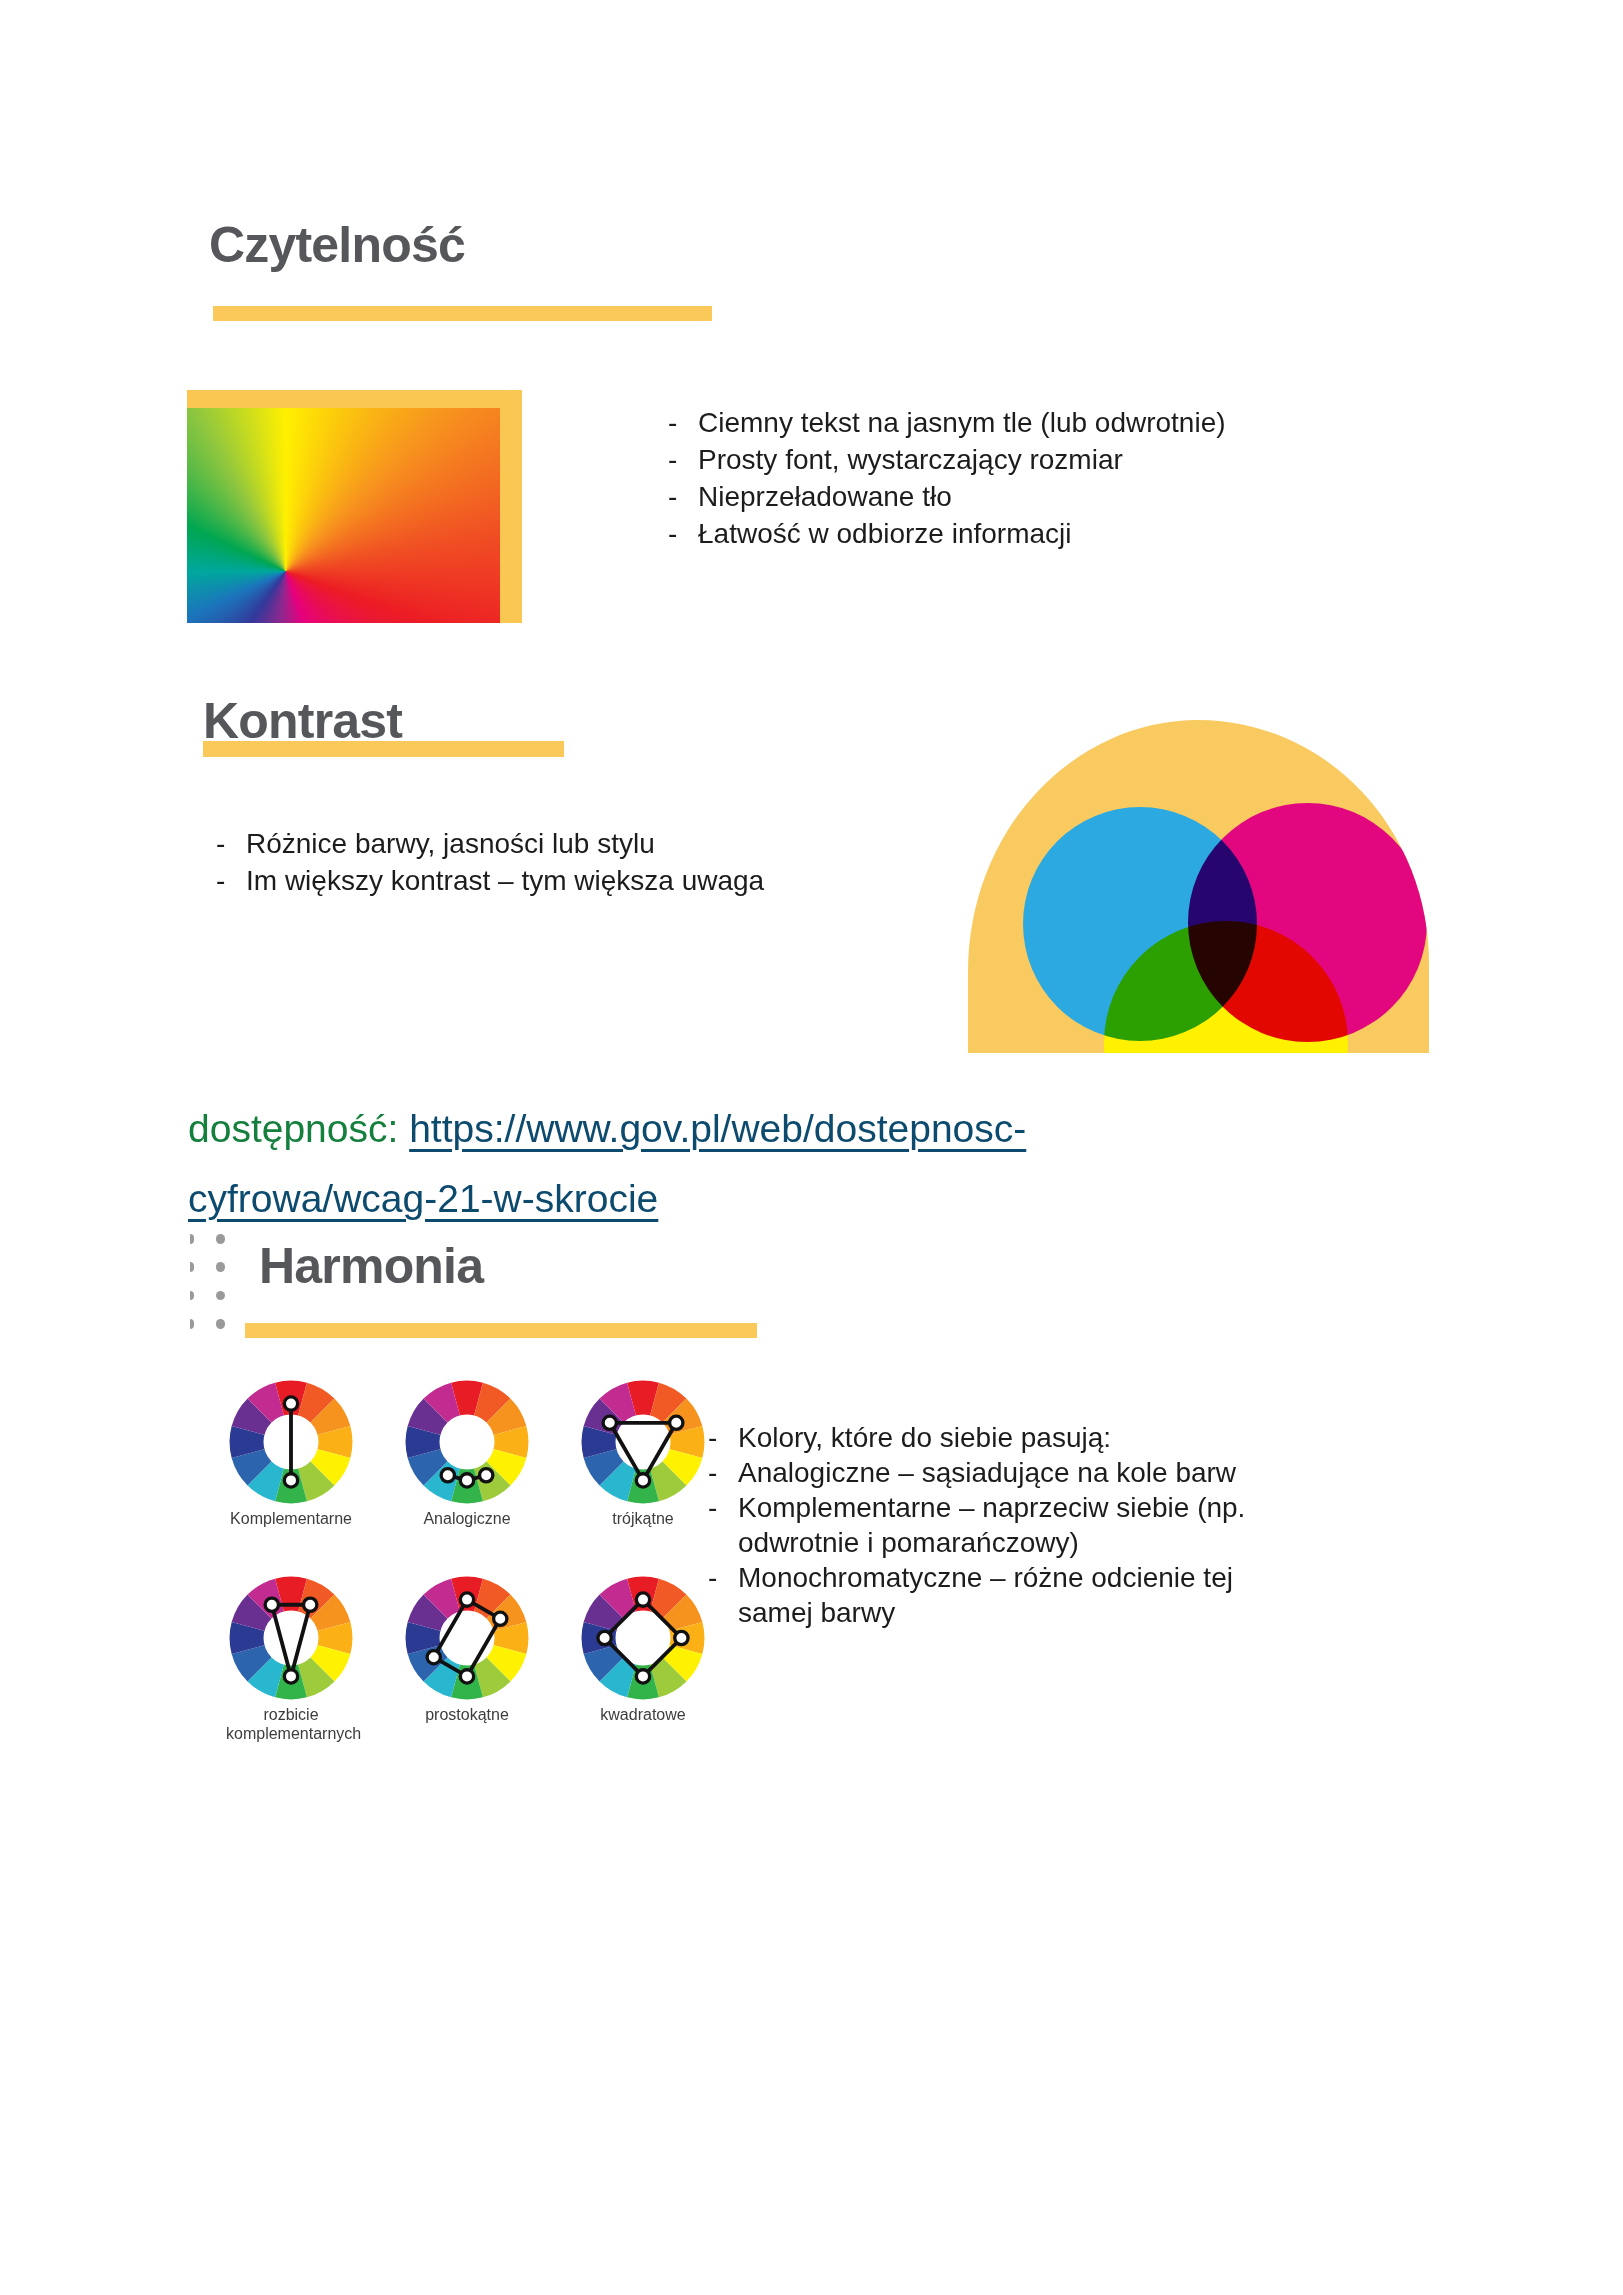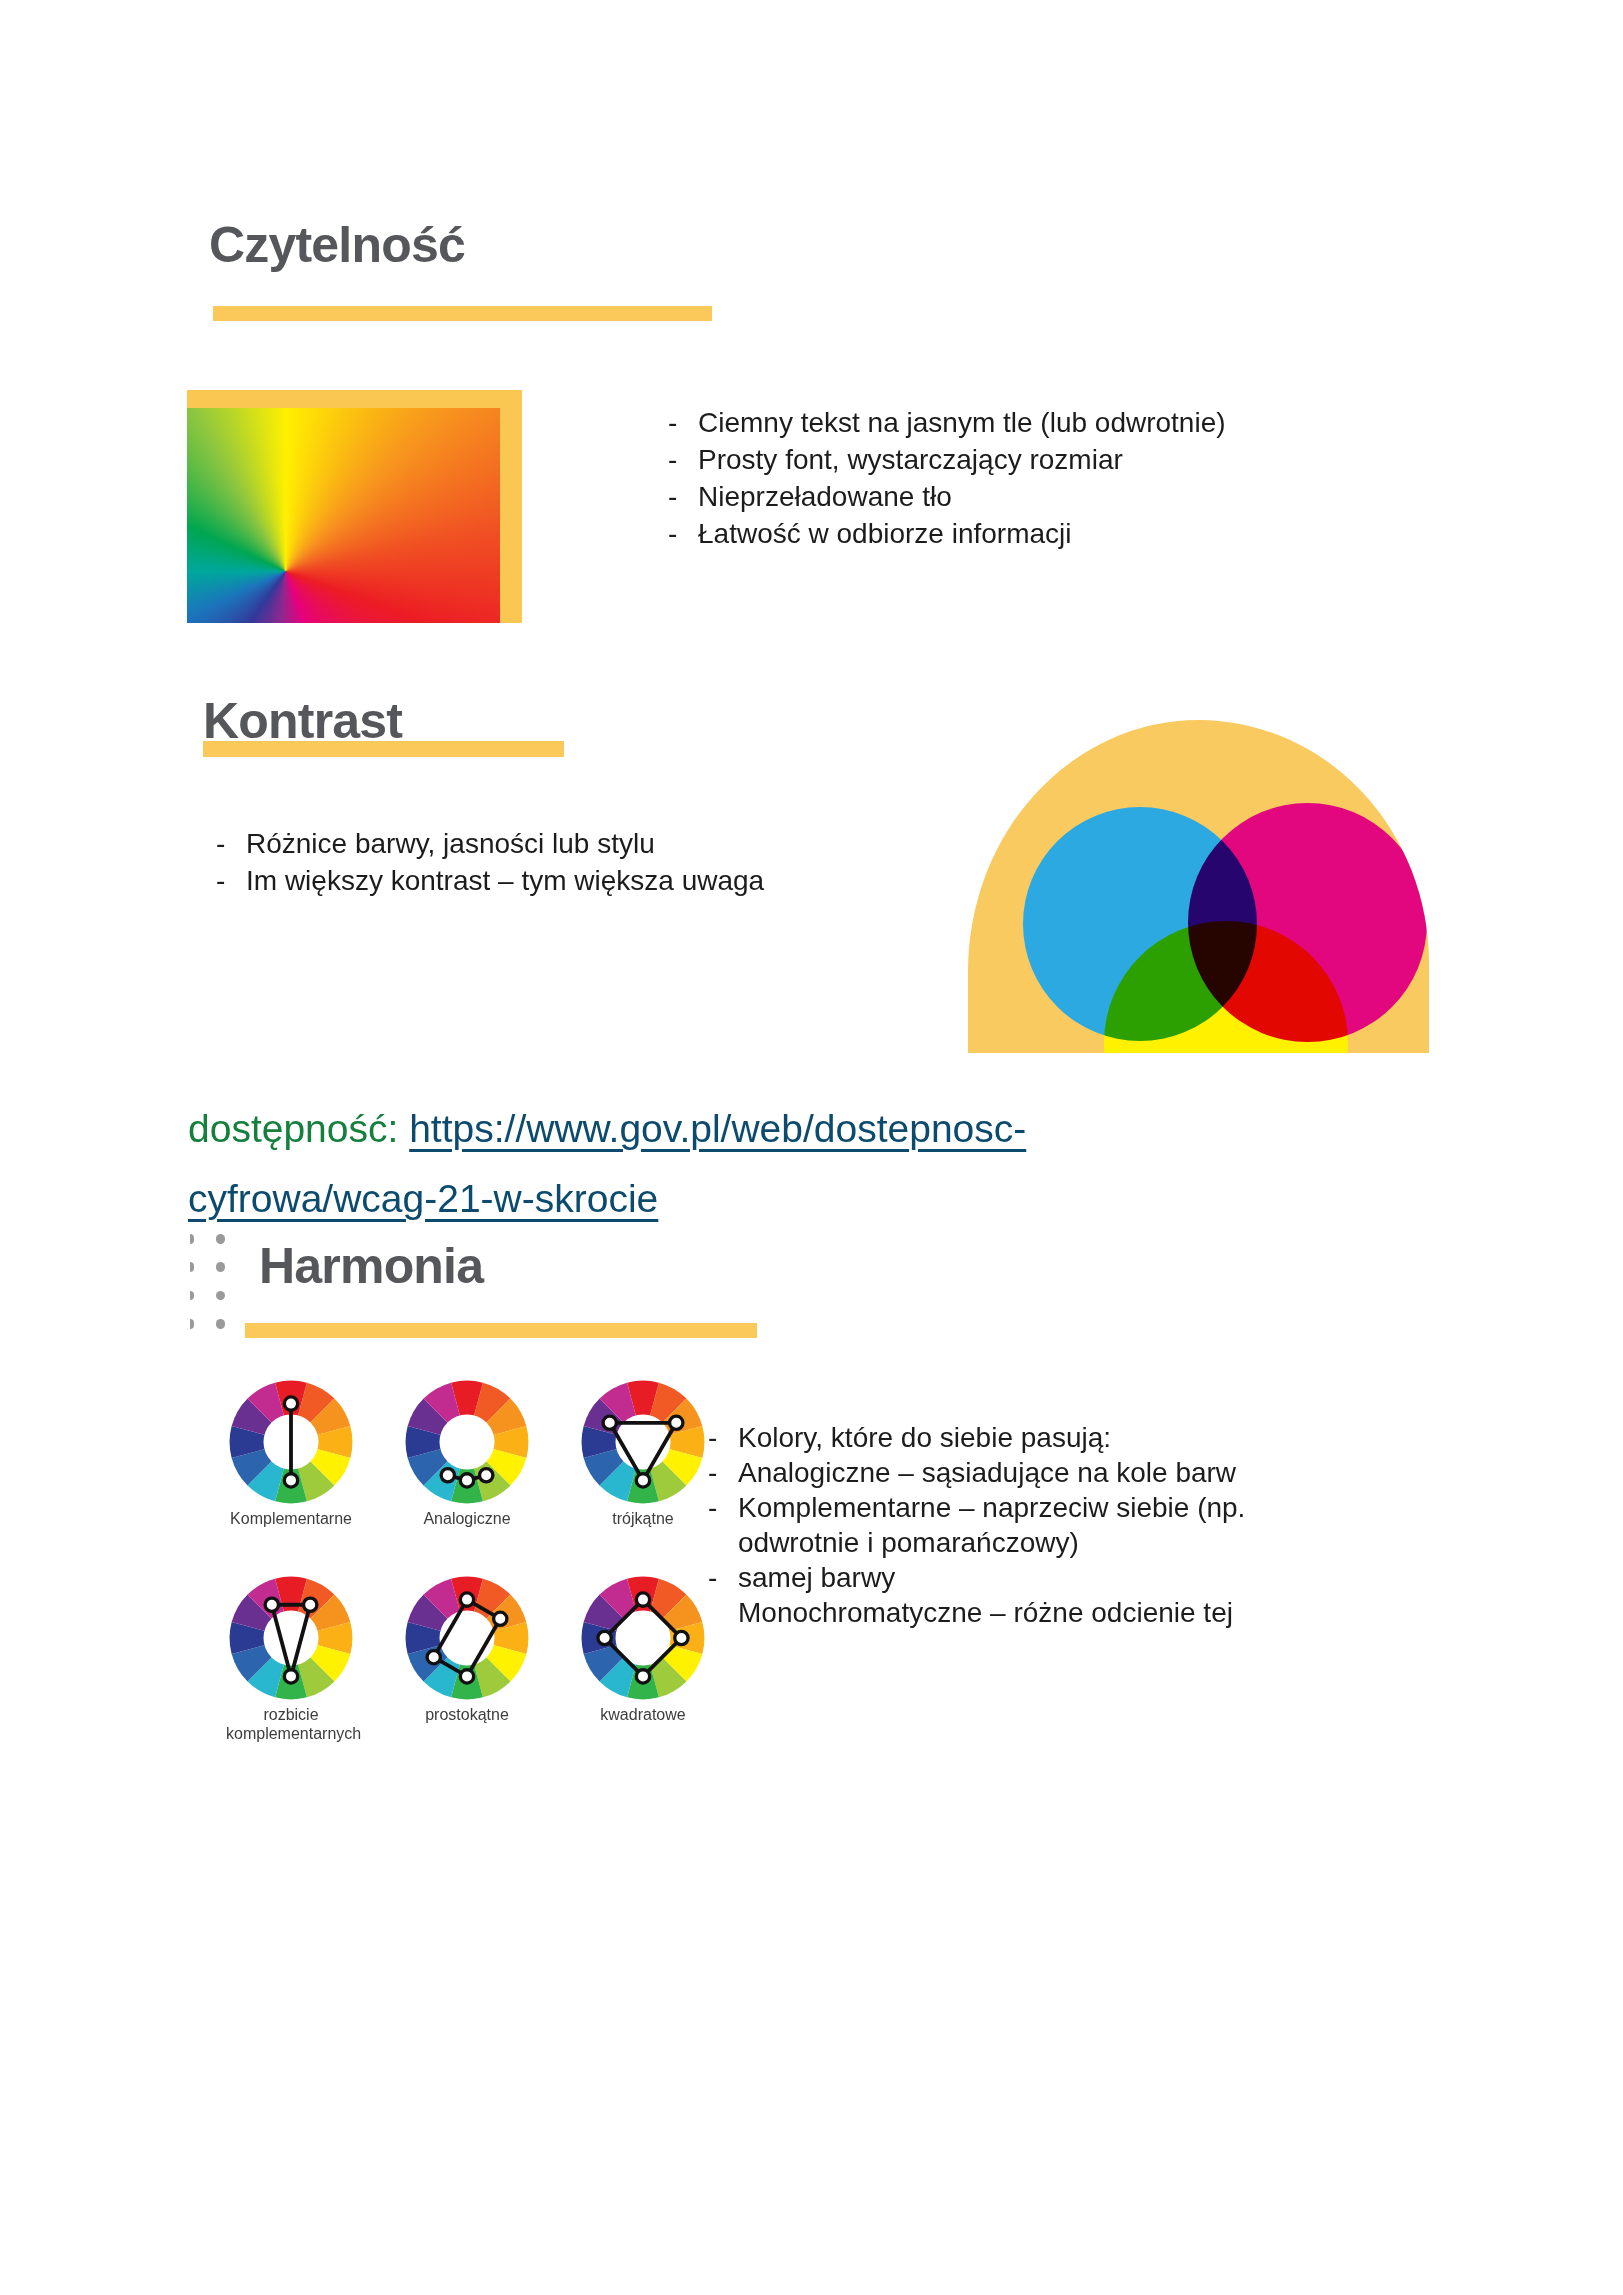--- a/index.html
+++ b/index.html
@@ -323,22 +323,22 @@
       <div class="bullet">
         <span class="dash">-</span>
         <span class="btext">
           <div>Komplementarne – naprzeciw siebie (np.</div>
           <div>odwrotnie i pomarańczowy)</div>
         </span>
       </div>
       <div class="bullet">
         <span class="dash">-</span>
         <span class="btext">
+          <div>Monochromatyczne – różne odcienie tej</div>
           <div>samej barwy</div>
-          <div>Monochromatyczne – różne odcienie tej</div>
         </span>
       </div>
     </div>
 
   <div id="bottom-rule">
     <div class="thin"></div>
     <div class="thick"></div>
     <div class="thin"></div>
   </div>
 

